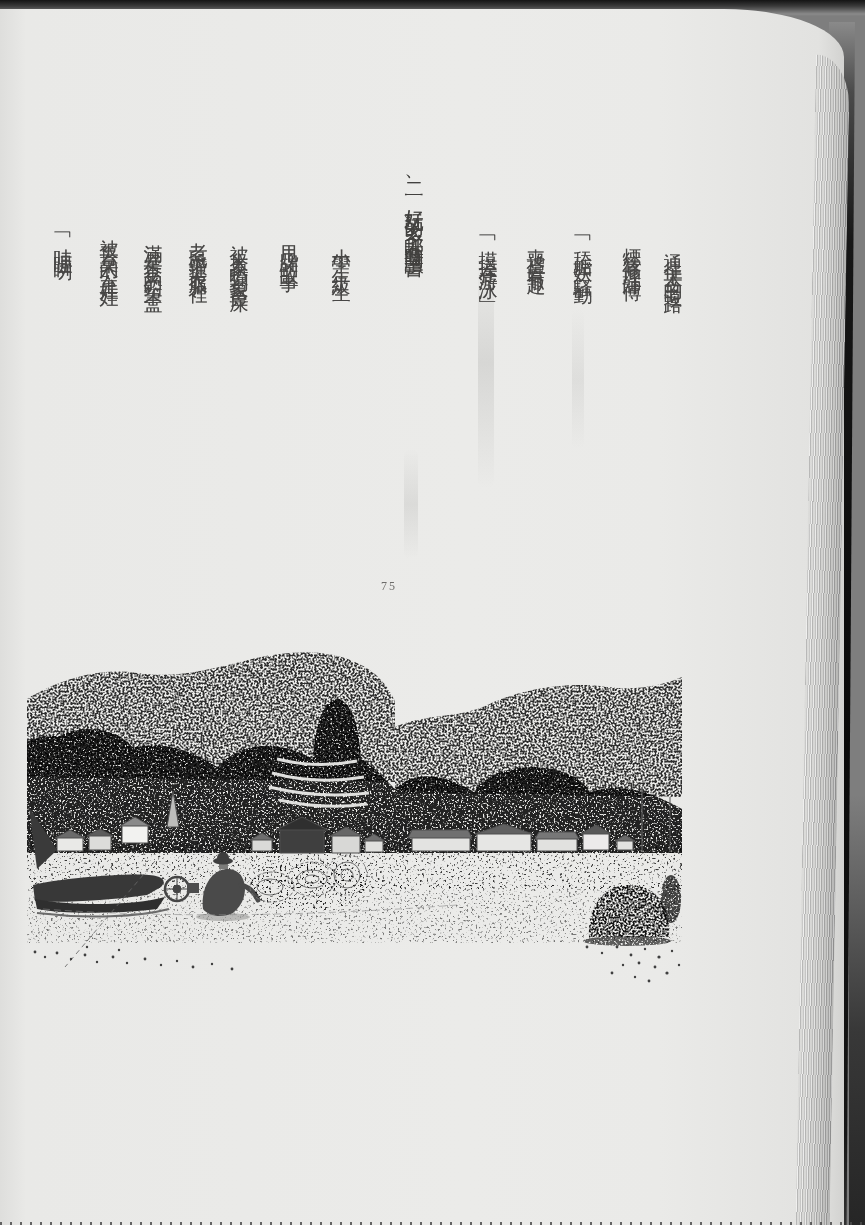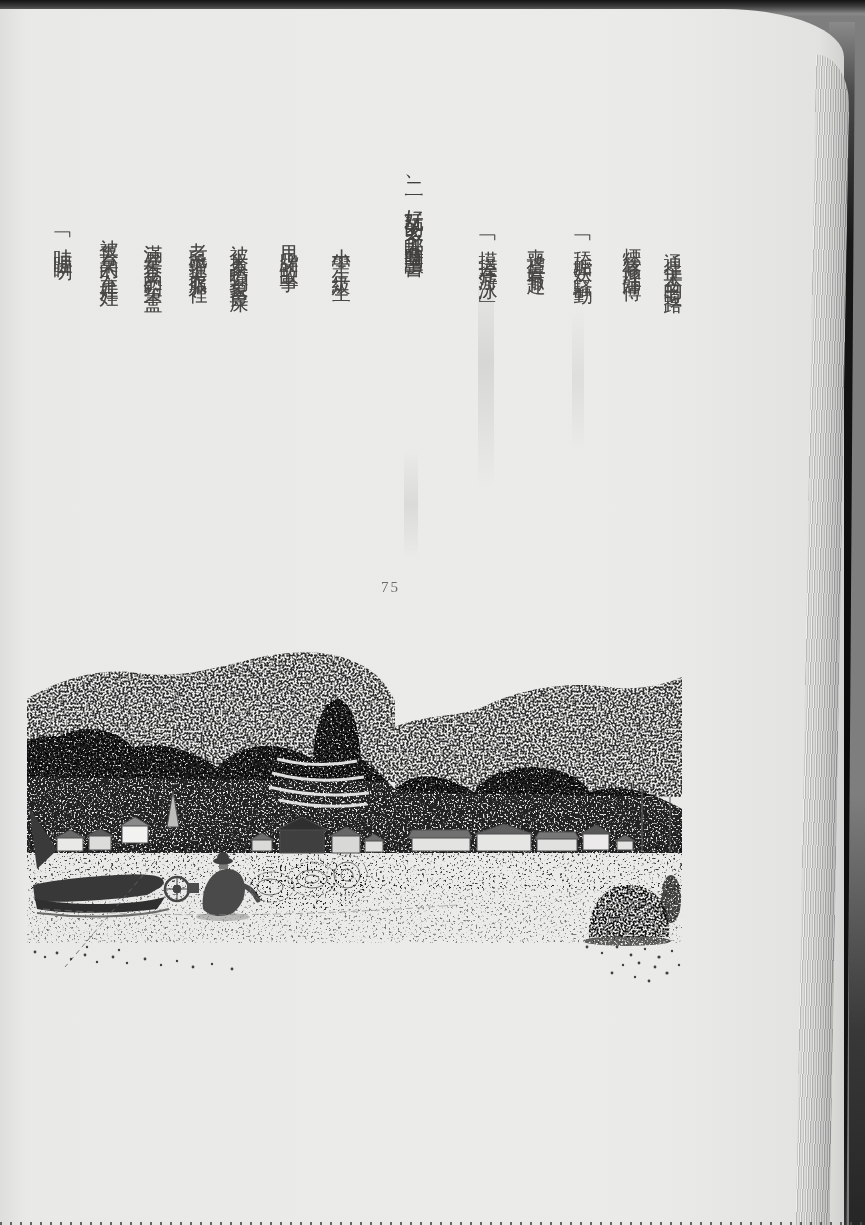--- a/index.html
+++ b/index.html
@@ -80,21 +80,21 @@
   .c6{left:401px;top:159px;}
   .c7{left:328px;top:224px;}
   .c8{left:276px;top:221px;}
   .c9{left:226px;top:221px;}
   .c10{left:185px;top:218px;}
   .c11{left:140px;top:220px;}
   .c12{left:96px;top:215px;}
   .c13{left:50px;top:217px;}
   .page-number{
     position:absolute;left:381px;top:570px;
-    font-size:15px;letter-spacing:2px;color:#6d6c6a;z-index:6;
+    font-size:12px;letter-spacing:2px;color:#6d6c6a;z-index:6;
   }
   .illustration{
     position:absolute;left:27px;top:638px;width:655px;height:340px;z-index:6;
   }
 </style>
 </head>
 <body>
 
 <div class="top-strip"></div>
 <div class="dark-gap"></div>

